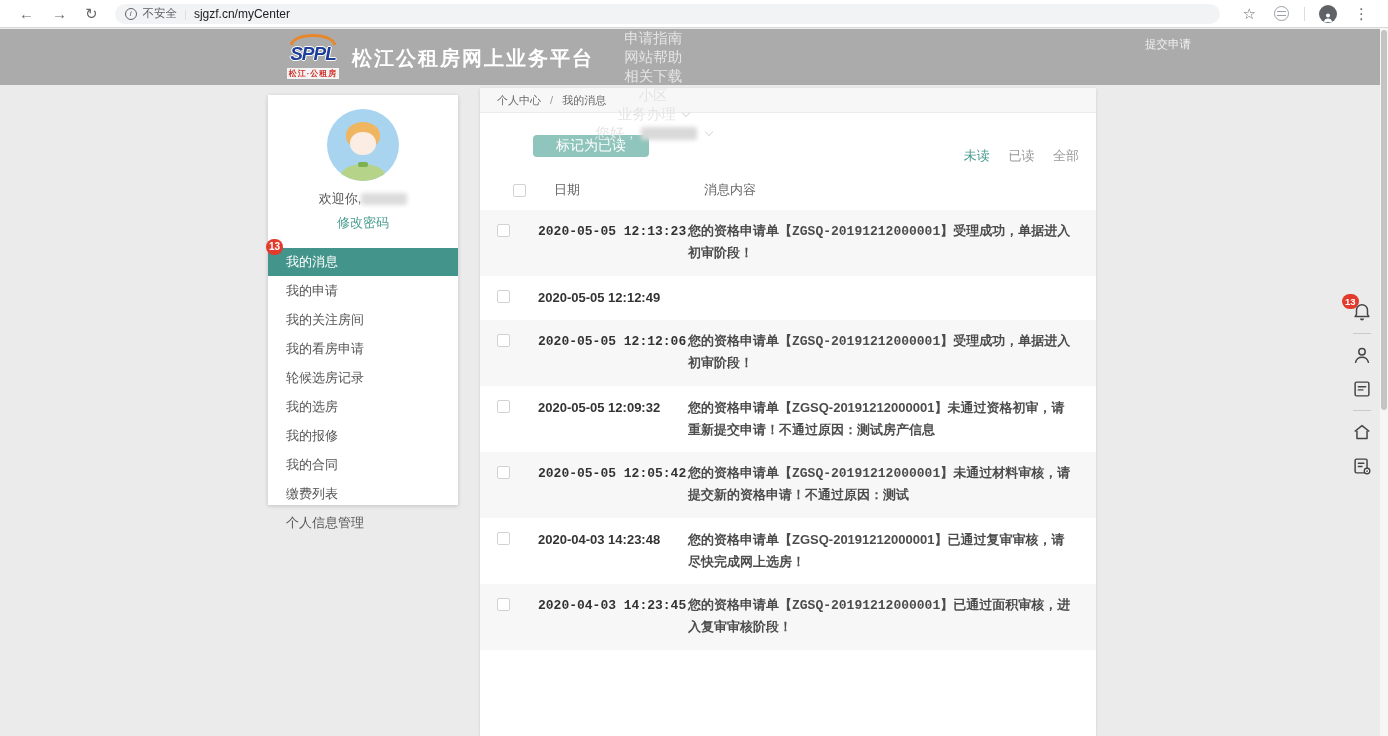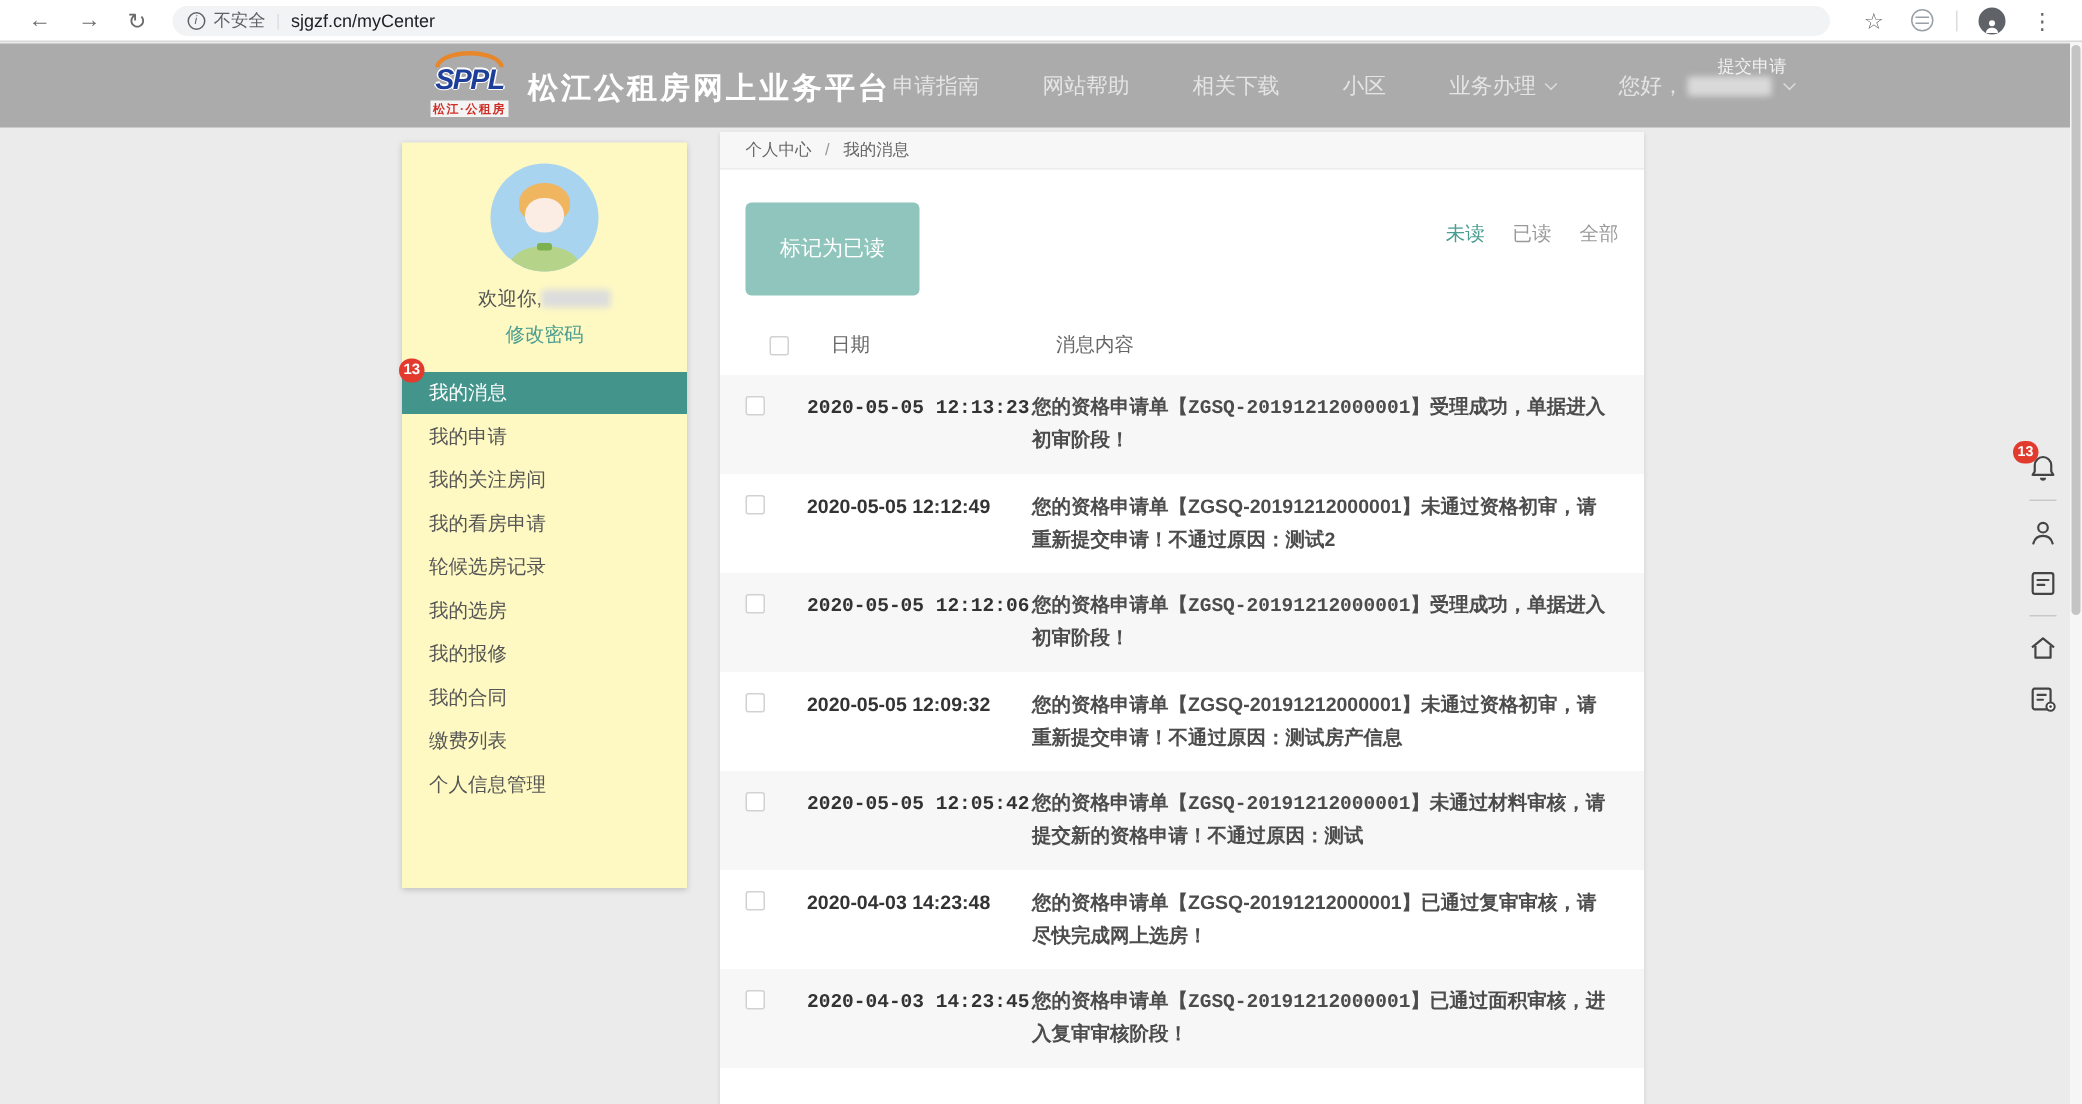--- a/index.html
+++ b/index.html
@@ -27,30 +27,30 @@
   
   .site-header { position:absolute; left:0; top:29px; width:1380px; height:56px; background:#ababab; z-index:20;}
   .logo { position:absolute; left:278px; top:5px; width:70px; text-align:center; cursor:pointer;}
   .logo-roof { width:46px; height:11px; margin:0 auto; border:3px solid #e8872a; border-bottom:none;
     border-radius:50% 50% 0 0 / 100% 100% 0 0; }
   .logo-text { font-size:19px; font-weight:900; font-style:italic; color:#1d3e99; line-height:17px; letter-spacing:-1px;
     text-shadow:-1px 0 #fff,1px 0 #fff,0 1px #fff,0 -1px #fff; }
   .logo-sub { font-size:8px; font-weight:700; color:#cf2e26; background:#f4f4f4; display:inline-block;
     padding:0 2px; margin-top:1px; letter-spacing:1px;}
   .site-title { position:absolute; left:352px; top:16px; font-size:20px; font-weight:600; color:#fff; letter-spacing:2px;}
-  .main-nav { position:absolute; left:595px; top:0; height:56px; display:flex; align-items:center; }
+  .main-nav { position:absolute; left:595px; top:0; height:56px; display:flex; align-items:center;flex-direction:column; }
   .nav-item { color:#e4e4e4; font-size:14.5px; margin-right:42px; cursor:pointer; white-space:nowrap;}
   .chev { display:inline-block; width:6px; height:6px; border-right:1.5px solid #dcdcdc; border-bottom:1.5px solid #dcdcdc;
     transform:rotate(45deg); margin-left:7px; vertical-align:3px;}
   .name-blur { display:inline-block; width:56px; height:13px; background:#d9d9d9; border-radius:2px;
     filter:blur(2px); vertical-align:-2px; margin:0 2px;}
   .submit-link { position:absolute; left:1145px; top:8px; font-size:11.5px; color:#f0f0f0; cursor:pointer;}
 
   
-  .sidebar-card { position:absolute; left:268px; top:95px; width:190px; height:497px; background:#fef9c3;
+  .sidebar-card { position:absolute; left:268px; top:95px; width:190px; height:410px; background:#ffffff;
     box-shadow:0 1px 4px rgba(0,0,0,.18); z-index:10;}
   .avatar { width:72px; height:72px; border-radius:50%; background:#a8d4f0; margin:14px auto 0; position:relative; overflow:hidden;}
   .avatar-hair { position:absolute; top:13px; left:19px; width:34px; height:26px; background:#efb65f; border-radius:50% 50% 42% 42%;}
   .avatar-face { position:absolute; top:23px; left:23px; width:26px; height:23px; background:#fbece4; border-radius:48%;}
   .avatar-shirt { position:absolute; bottom:-9px; left:13px; width:46px; height:26px; background:#b5d48a; border-radius:50% 50% 0 0;}
   .avatar-bow { position:absolute; bottom:14px; left:31px; width:10px; height:5px; background:#7db04f; border-radius:2px;}
   .welcome-line { text-align:center; font-size:13px; color:#555; margin-top:9px;}
   .side-blur { display:inline-block; width:46px; height:12px; background:#dcdcdc; border-radius:2px; filter:blur(2px); vertical-align:-2px;}
   .pwd-link { text-align:center; font-size:13px; color:#4a9d90; margin-top:6px; cursor:pointer;}
   .side-menu { margin-top:16px; }
@@ -61,22 +61,22 @@
     background:#e23b2e; color:#fff; font-size:10px; font-weight:700; text-align:center; line-height:16px; padding:0 3px;}
 
   
   .main-card { position:absolute; left:480px; top:88px; width:616px; height:648px; background:#fff;
     box-shadow:0 1px 3px rgba(0,0,0,.12); overflow:hidden; z-index:10;}
   .breadcrumb { height:25px; line-height:25px; background:#f7f7f7; border-bottom:1px solid #ececec;
     padding-left:17px; font-size:11px; color:#666;}
   .crumb { cursor:pointer; }
   .crumb-sep { margin:0 6px; color:#999; }
   .toolbar-row { padding:22px 17px 0; position:relative; }
-  .mark-read-btn { display:inline-block; background:#8fc5bc; color:#fff; font-size:14px; padding:22px 23px;
-    border:none; border-radius:4px; cursor:pointer;}
+  .mark-read-btn { display:inline-block; background:#8fc5bc; color:#fff; font-size:14px; padding:2px 23px;
+    border:none; border-radius:4px; cursor:pointer;margin-left:36px;}
   .filter-tabs { position:absolute; right:17px; top:34px; font-size:13px; }
   .filter-tab { margin-left:15px; color:#9a9a9a; cursor:pointer; }
   .filter-tab.active { color:#4a9d90; }
   .msg-table { margin-top:6px; }
   .thead { display:flex; align-items:center; padding:18px 33px 13px; font-size:13px; color:#666; }
   .trow { display:flex; align-items:flex-start; padding:11px 17px; }
   .trow.alt { background:#f7f7f7;font-family:Liberation Mono, monospace; }
   .cb { width:13px; height:13px; border:1px solid #d2d2d2; border-radius:2px; background:#fff;
     flex:0 0 13px; cursor:pointer; margin-top:3px;}
   .col-date { width:150px; flex:0 0 150px; margin-left:28px; font-size:13px; font-weight:700; color:#333; line-height:22px;}
@@ -185,21 +185,20 @@
       <div class="col-content">消息内容</div>
     </div>
     <div class="trow alt">
       <span class="cb"></span>
       <div class="col-date">2020-05-05 12:13:23</div>
       <div class="col-content">您的资格申请单【ZGSQ-20191212000001】受理成功，单据进入初审阶段！</div>
     </div>
     <div class="trow">
       <span class="cb"></span>
       <div class="col-date">2020-05-05 12:12:49</div>
-      <div class="col-content">您的资格申请单【ZGSQ-20191212000001】未通过资格初审，请重新提交申请！不通过原因：测试2</div>
     </div>
     <div class="trow alt">
       <span class="cb"></span>
       <div class="col-date">2020-05-05 12:12:06</div>
       <div class="col-content">您的资格申请单【ZGSQ-20191212000001】受理成功，单据进入初审阶段！</div>
     </div>
     <div class="trow">
       <span class="cb"></span>
       <div class="col-date">2020-05-05 12:09:32</div>
       <div class="col-content">您的资格申请单【ZGSQ-20191212000001】未通过资格初审，请重新提交申请！不通过原因：测试房产信息</div>

